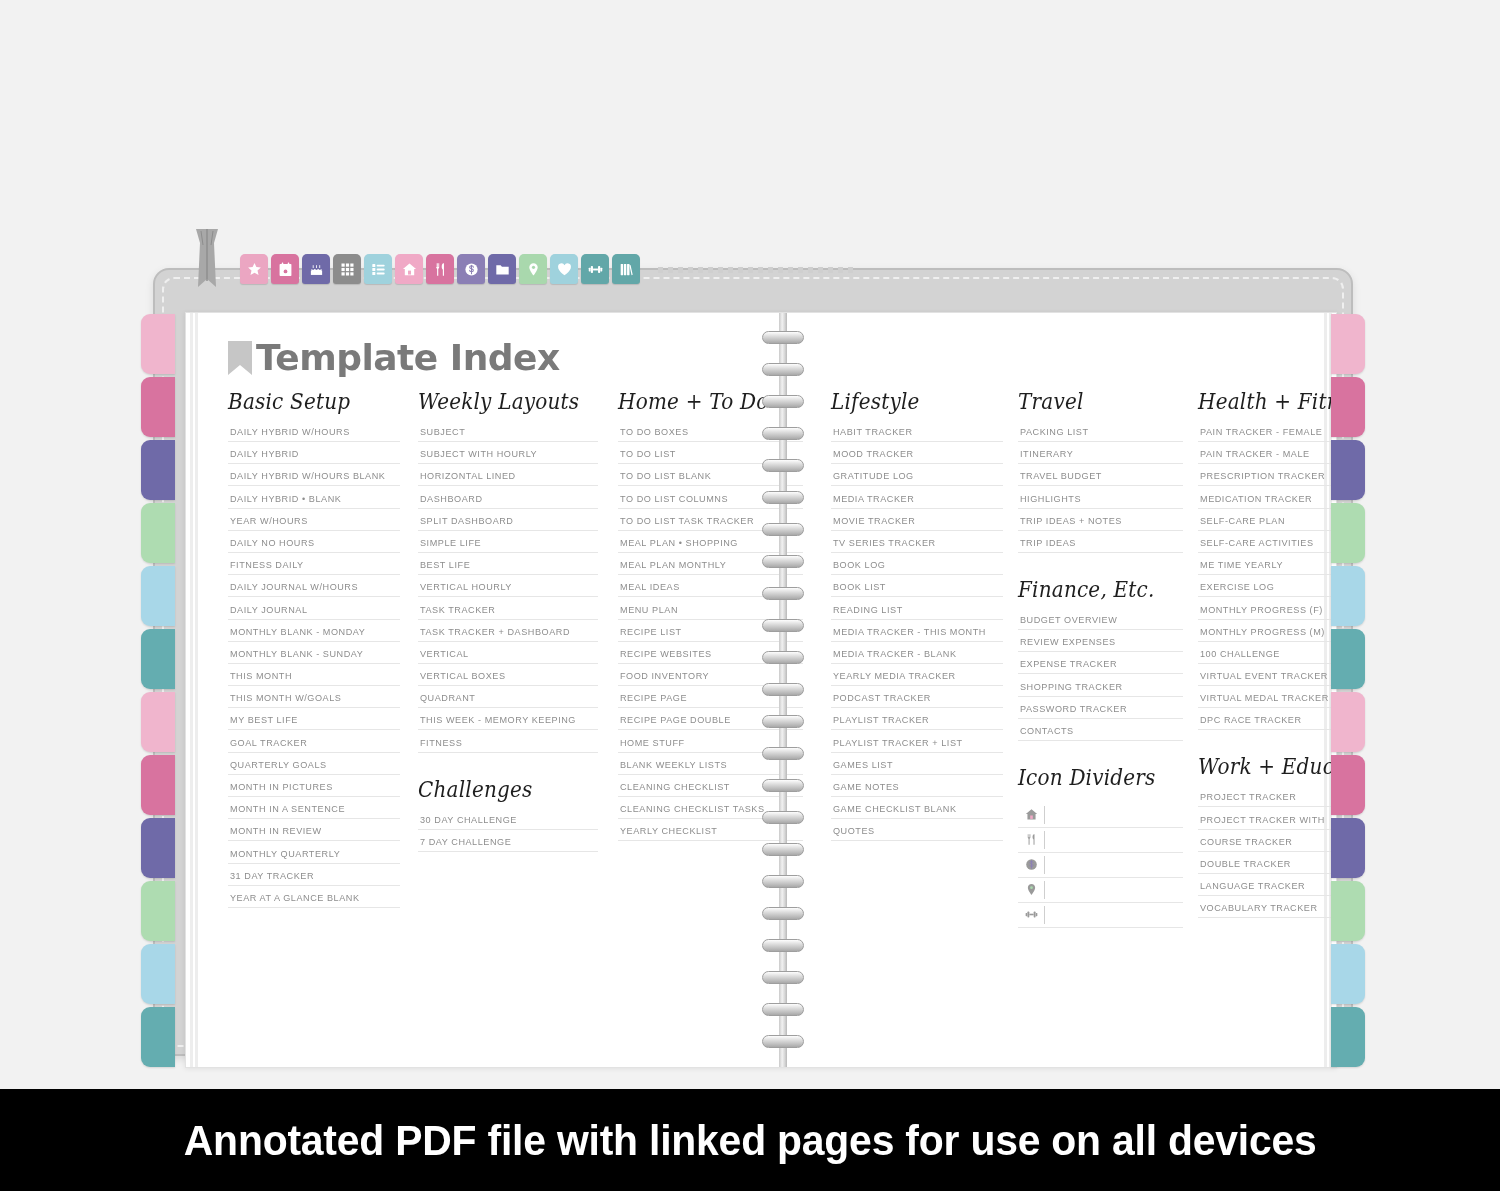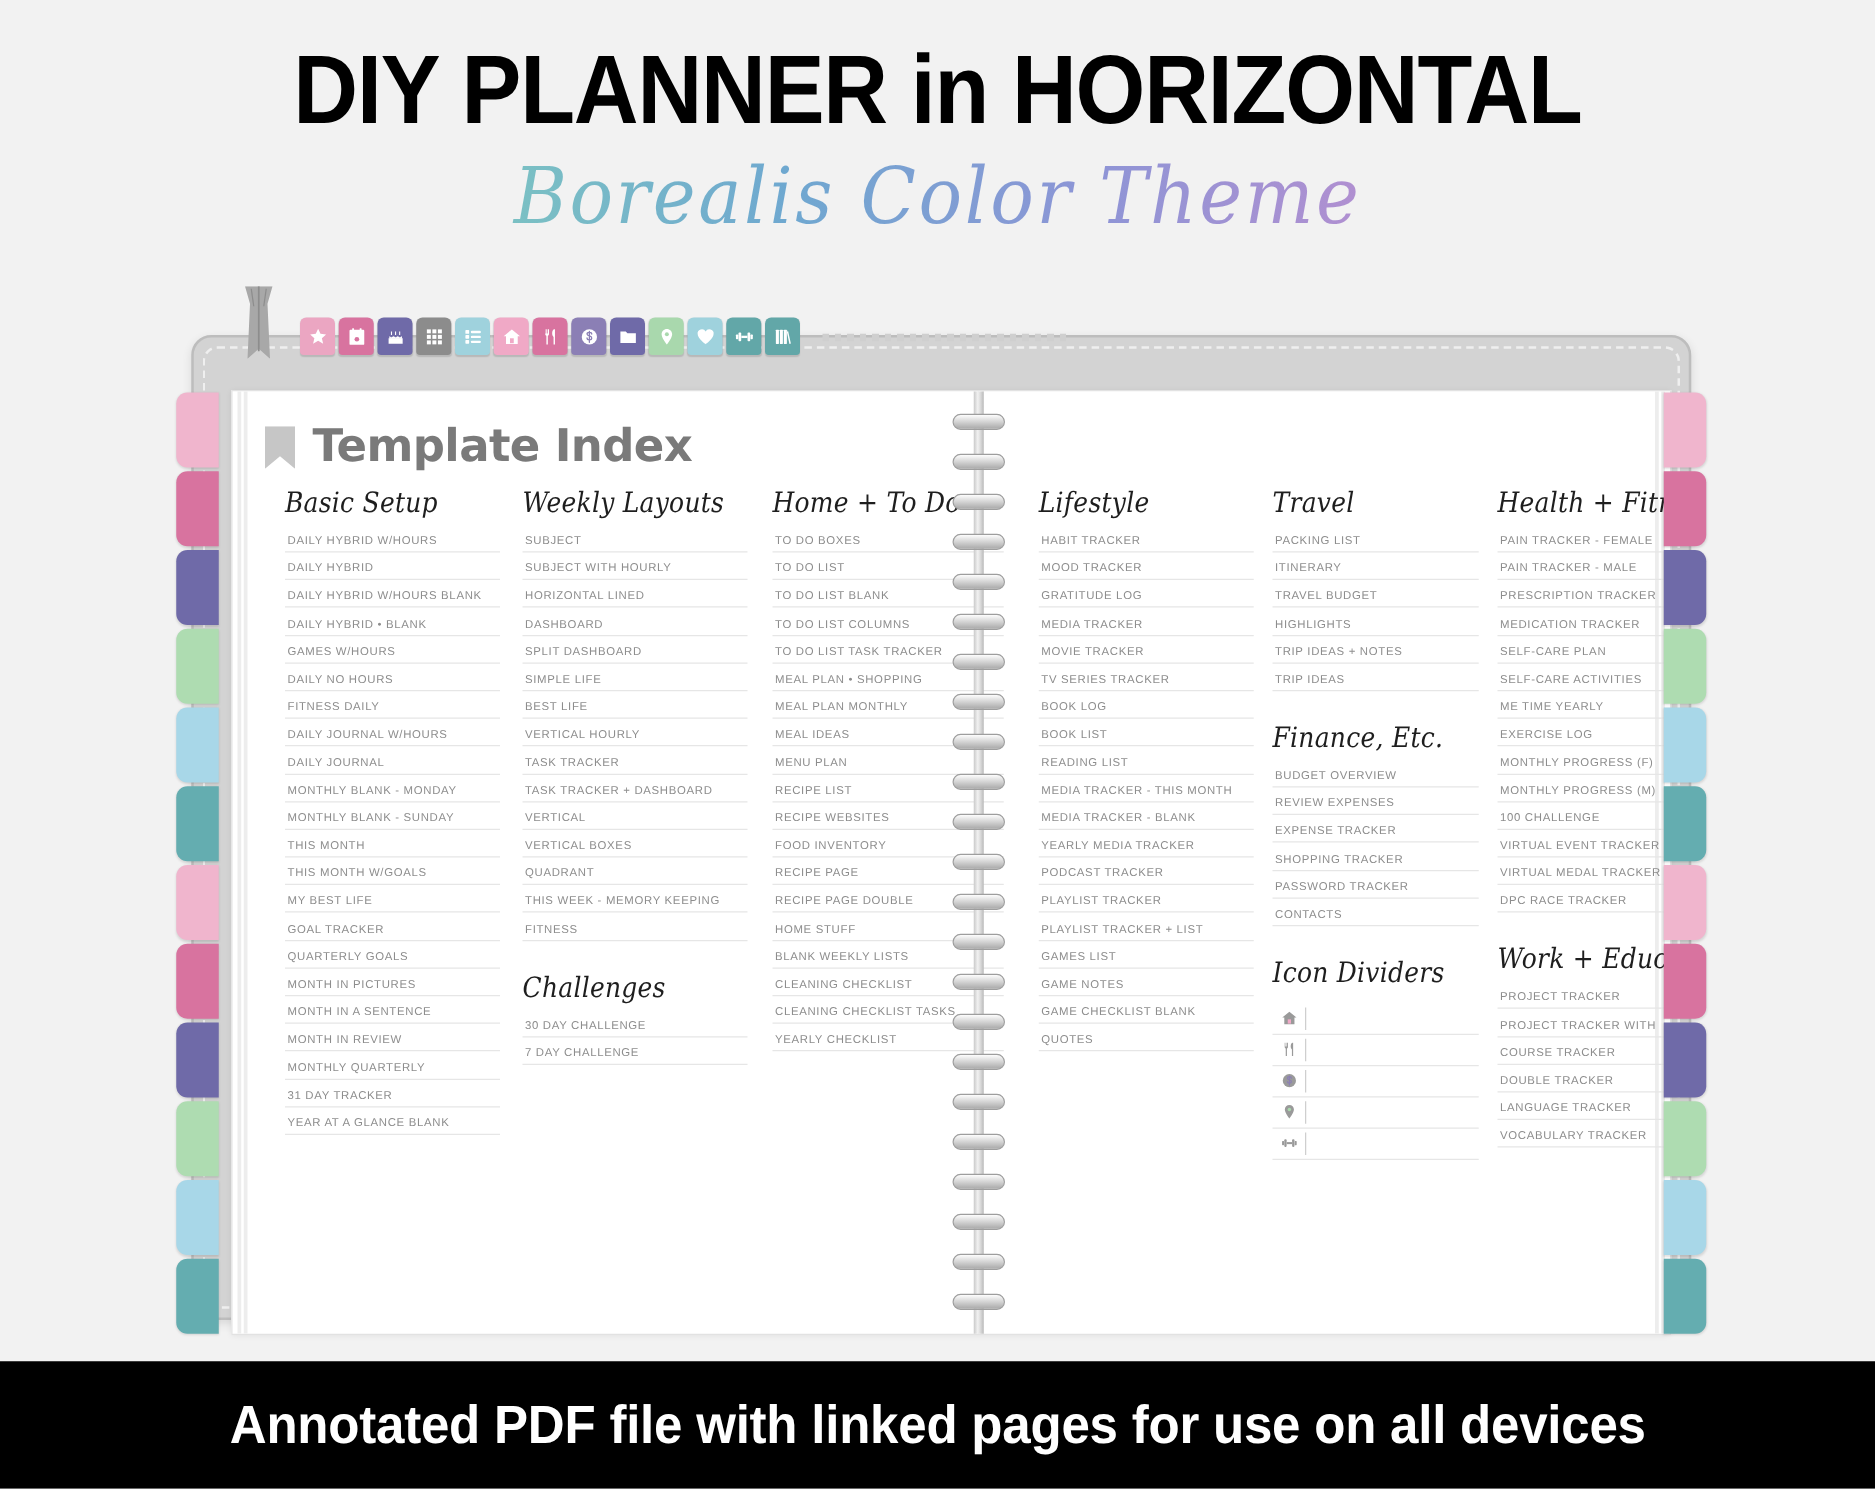--- a/index.html
+++ b/index.html
@@ -100,21 +100,21 @@
   .spiral-bar { position: absolute; left: 21px; top: 0; width: 8px; height: 100%;
       background: linear-gradient(90deg,#c9c9c9,#f1f1f1 40%,#d8d8d8 70%,#b9b9b9); }
   .ring {
     position: absolute; left: 4px; width: 42px; height: 13px; border-radius: 7px;
     background: linear-gradient(180deg,#fdfdfd,#cfcfcf 55%,#a9a9a9);
     border: 1.5px solid #9e9e9e;
   }
   .gutter { position: absolute; left: 596px; top: 0; width: 1px; height: 756px; background: #dcdcdc; }
 
   
-  .index-head { position: absolute; left: 26px; top: 24px; display: flex; align-items: center; gap: 14px; }
+  .index-head { position: absolute; left: 42px; top: 24px; display: flex; align-items: center; gap: 4px; }
   .bookmark-ico { width: 24px; height: 34px; }
   .index-title { font-family: "DejaVu Sans", sans-serif; font-weight: 700; font-size: 36px; color: #7a7a7a; letter-spacing: -0.5px; }
 
   .cols { position: absolute; left: 42px; top: 78px; width: 1075px; height: 670px; }
   .col { position: absolute; top: 0; }
   .col.c1 { left: 0;    width: 172px; }
   .col.c2 { left: 190px; width: 180px; }
   .col.c3 { left: 390px; width: 185px; }
   .col.c4 { left: 603px; width: 172px; }
   .col.c5 { left: 790px; width: 165px; }
@@ -177,24 +177,20 @@
     font-family: "Liberation Sans Narrow", "Liberation Sans", sans-serif;
     font-weight: 700; font-size: 43px; color: #fff; letter-spacing: -0.2px;
     transform: scaleX(0.95); white-space: nowrap;
   }
 </style>
 </head>
 <body>
 
 <div class="page">
 
-  <div class="header">
-    <div class="main-title">DIY  PLANNER in HORIZONTAL</div>
-    <div class="sub-title">Borealis Color Theme</div>
-  </div>
 
   <div class="planner-wrap">
 
     <svg class="tassel" viewBox="0 0 26 58">
       <path d="M2 0 L24 0 L20 14 L22 58 L13 50 L4 58 L6 14 Z" fill="#a8a8a8"></path>
       <path d="M13 0 L13 52" stroke="#8d8d8d" stroke-width="1.4"></path>
       <path d="M7 2 L9 16" stroke="#8d8d8d" stroke-width="1"></path>
       <path d="M19 2 L17 16" stroke="#8d8d8d" stroke-width="1"></path>
     </svg>
 
@@ -345,21 +341,21 @@
           <div class="index-title">Template Index</div>
         </div>
 
         <div class="cols" id="cols">
             <div class="col c1">
               <div class="cat-title">Basic Setup</div>
               <div class="item">DAILY HYBRID W/HOURS</div>
               <div class="item">DAILY HYBRID</div>
               <div class="item">DAILY HYBRID W/HOURS BLANK</div>
               <div class="item">DAILY HYBRID • BLANK</div>
-              <div class="item">GAMES W/HOURS</div>
+              <div class="item">YEAR W/HOURS</div>
               <div class="item">DAILY NO HOURS</div>
               <div class="item">FITNESS DAILY</div>
               <div class="item">DAILY JOURNAL W/HOURS</div>
               <div class="item">DAILY JOURNAL</div>
               <div class="item">MONTHLY BLANK - MONDAY</div>
               <div class="item">MONTHLY BLANK - SUNDAY</div>
               <div class="item">THIS MONTH</div>
               <div class="item">THIS MONTH W/GOALS</div>
               <div class="item">MY BEST LIFE</div>
               <div class="item">GOAL TRACKER</div>

